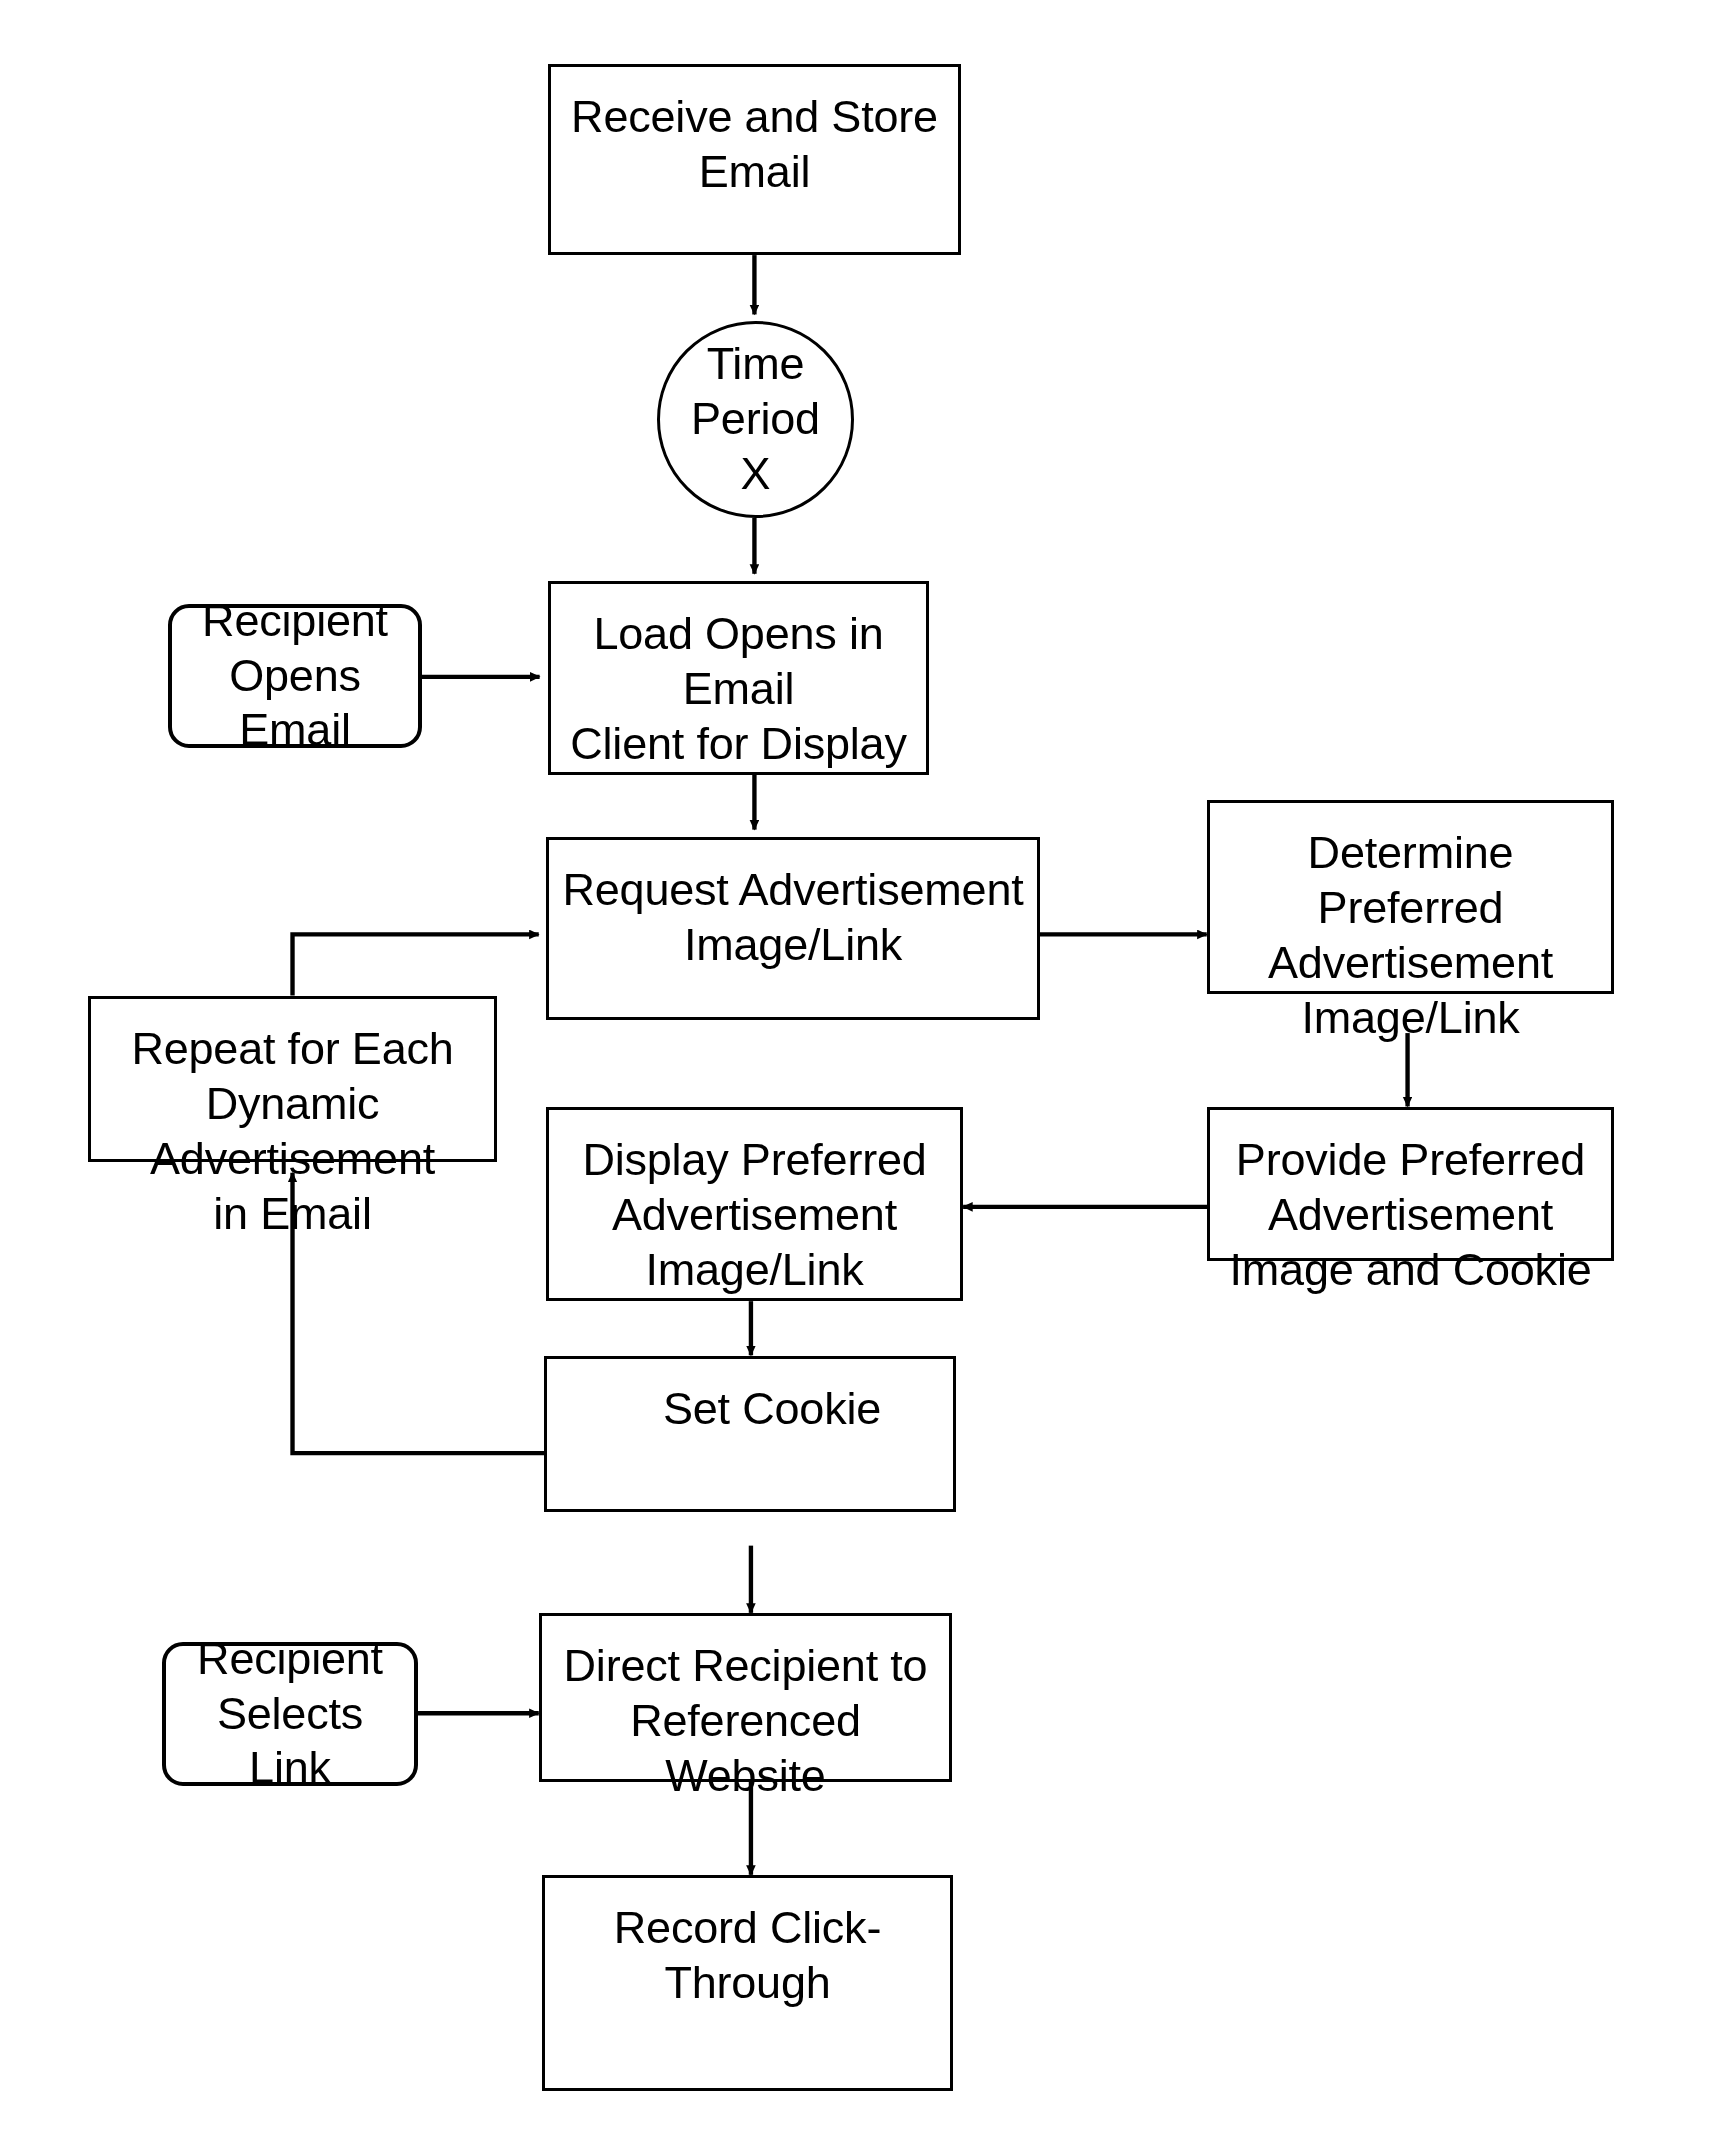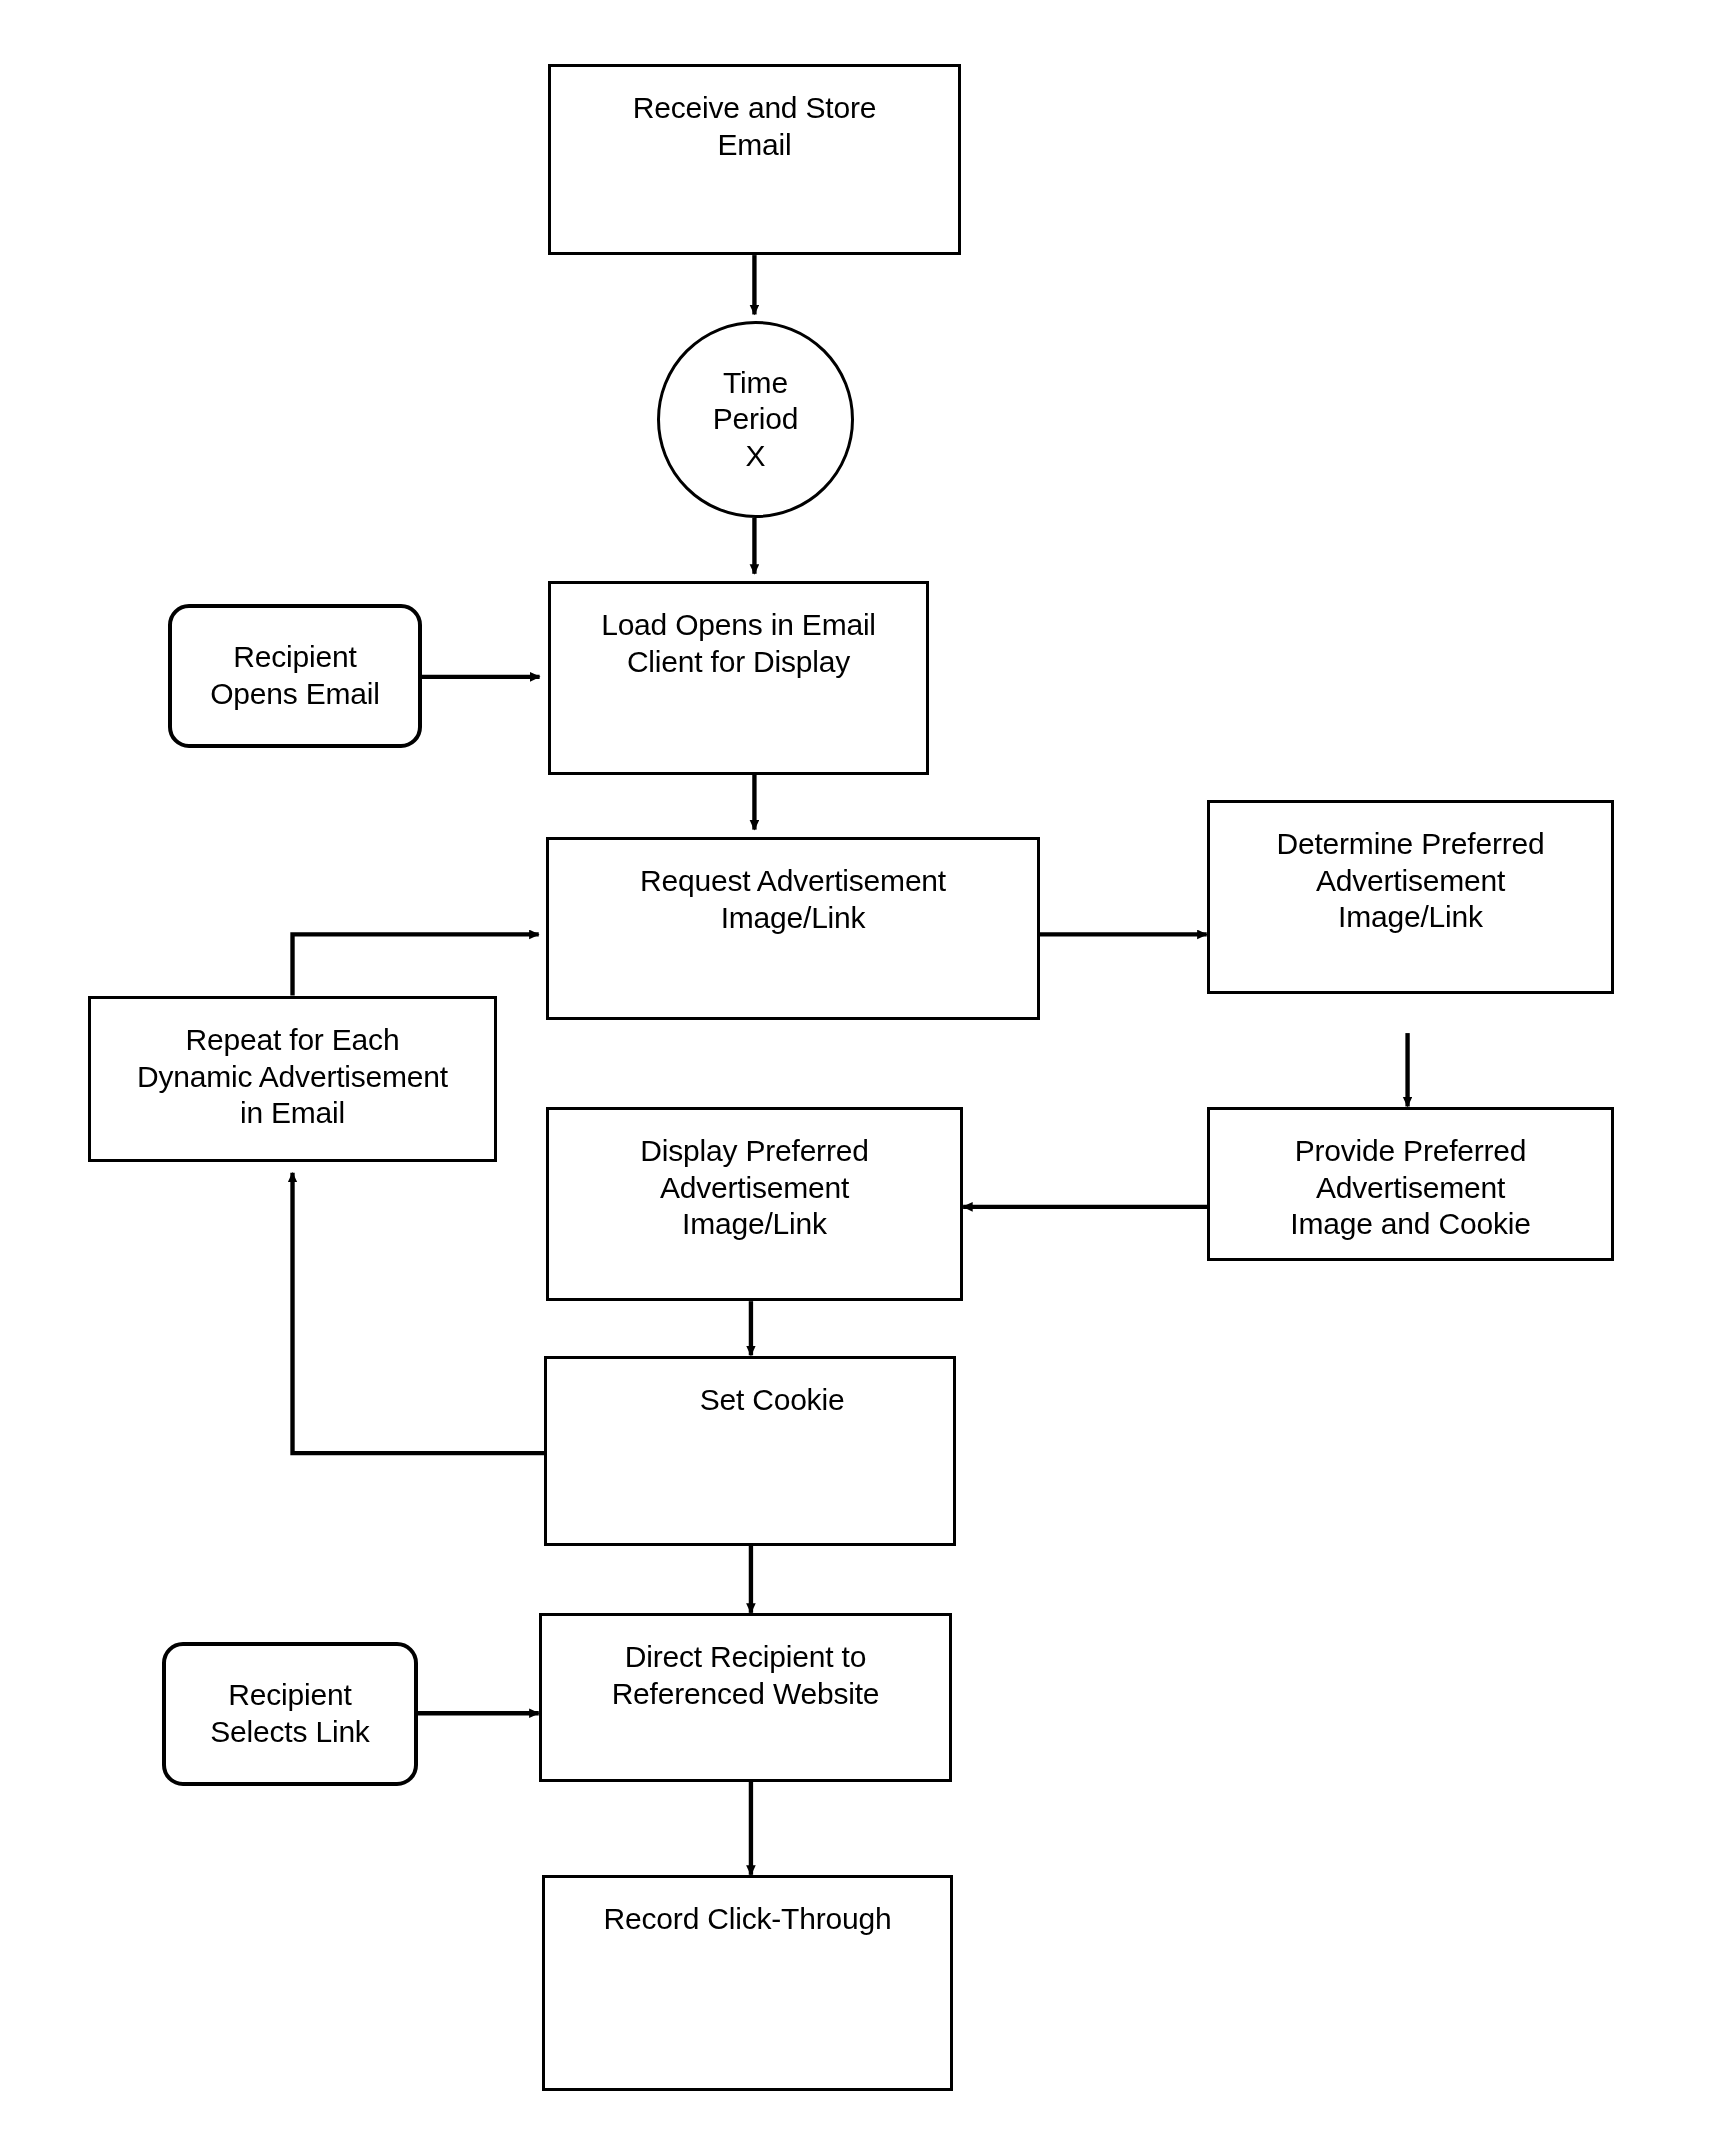--- a/index.html
+++ b/index.html
@@ -1,21 +1,21 @@
 <!DOCTYPE html>
 <html style="font-size:14px"><head>
 <meta charset="utf-8">
 <style>
   html,body{margin:0;padding:0;background:#ffffff;}
   body{width:1735px;height:2143px;font-family:"Liberation Sans",sans-serif;color:#000;}
   #stage{position:relative;width:1735px;height:2143px;overflow:hidden;background:#fff;}
   svg#wires{position:absolute;left:0;top:0;width:1735px;height:2143px;}
   .node{position:absolute;box-sizing:border-box;background:#fff;border:3.5px solid #000;
         display:flex;align-items:center;justify-content:center;text-align:center;
-        font-size:30px;line-height:1.22;letter-spacing:-0.2px;}
+        font-size:45px;line-height:1.22;letter-spacing:-0.2px;}
   .node.proc{border-radius:0;}
   .node.round{border-radius:21px;border-width:4.4px;}
   .node.circ{border-radius:50%;border-width:3.5px;}
   .node .txt{display:block;padding:0 7px;white-space:pre-line;}
   
   .top-align{align-items:flex-start;}
   .top-align .txt{padding-top:23px;}
 </style>
 </head>
 <body>
@@ -101,21 +101,21 @@
 Advertisement
 Image/Link</span>
   </div>
 
   <div class="node proc top-align" style="left:1207px;top:1107px;width:407px;height:154px;">
     <span class="txt">Provide Preferred
 Advertisement
 Image and Cookie</span>
   </div>
 
-  <div class="node proc top-align" style="left:544px;top:1356px;width:412px;height:190px;padding-left:44px;">
+  <div class="node proc top-align" style="left:544px;top:1356px;width:412px;height:156px;padding-left:44px;">
     <span class="txt">Set Cookie</span>
   </div>
 
   <div class="node round" style="left:162px;top:1642px;width:256px;height:144px;">
     <span class="txt">Recipient
 Selects Link</span>
   </div>
 
   <div class="node proc top-align" style="left:539px;top:1613px;width:413px;height:169px;">
     <span class="txt">Direct Recipient to

